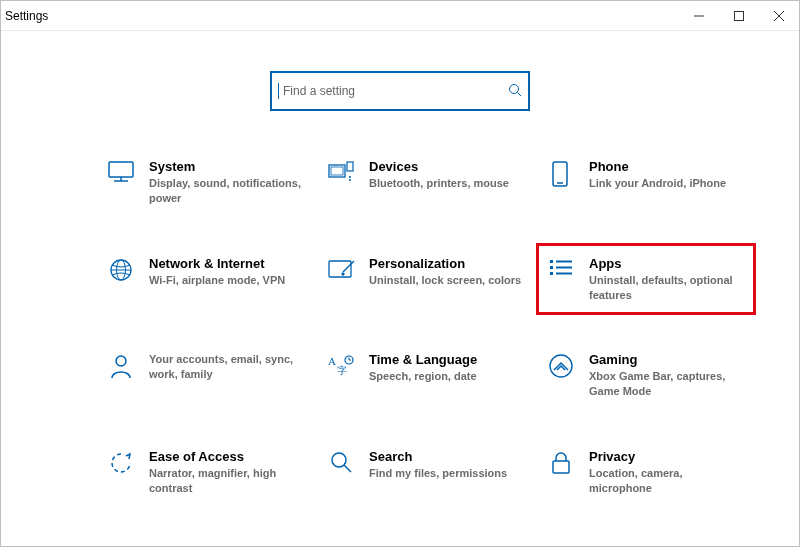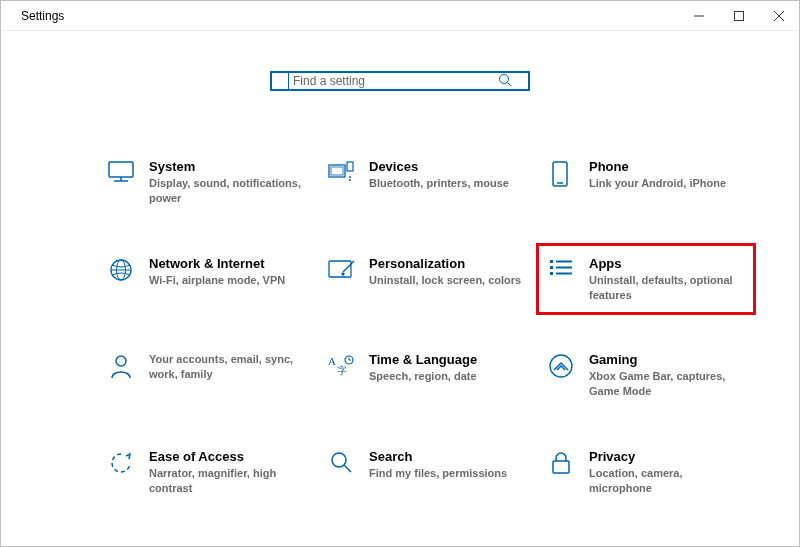--- a/index.html
+++ b/index.html
@@ -17,21 +17,21 @@
     width: 800px; height: 547px;
     display: flex; flex-direction: column;
   }
   .titlebar {
     height: 30px;
     display: flex;
     align-items: center;
     border-bottom: 1px solid #eaeaea;
   }
   .titlebar .title {
-    padding-left: 20px;
+    padding-left: 4px;
     font-size: 12px;
   }
   .titlebar .spacer { flex: 1; }
   .winbtn {
     width: 40px; height: 30px;
     display: flex; align-items: center; justify-content: center;
     color: #333;
   }
   .winbtn svg { display: block; }
   .content {
@@ -40,25 +40,25 @@
   }
   .search-wrap {
     position: absolute;
     top: 40px;
     left: 0; right: 0;
     display: flex;
     justify-content: center;
   }
   .search {
     width: 260px;
-    height: 20px;
+    height: 40px;
     border: 2px solid #0063b1;
     display: flex;
     align-items: center;
-    padding: 0 16px;
+    padding: 0 6px;
   }
   .search input {
     border: none;
     outline: none;
     flex: 1;
     font-size: 12px;
     color: #555;
     background: transparent;
   }
   .search .caret {

